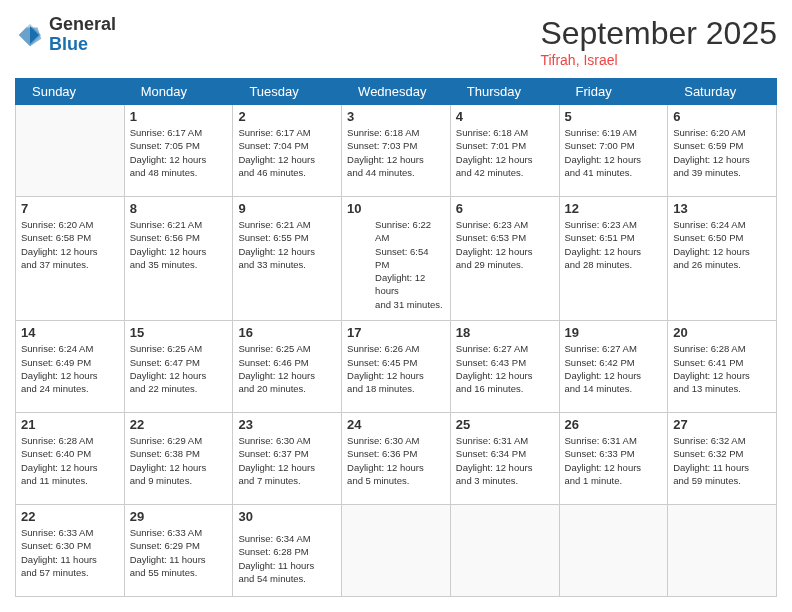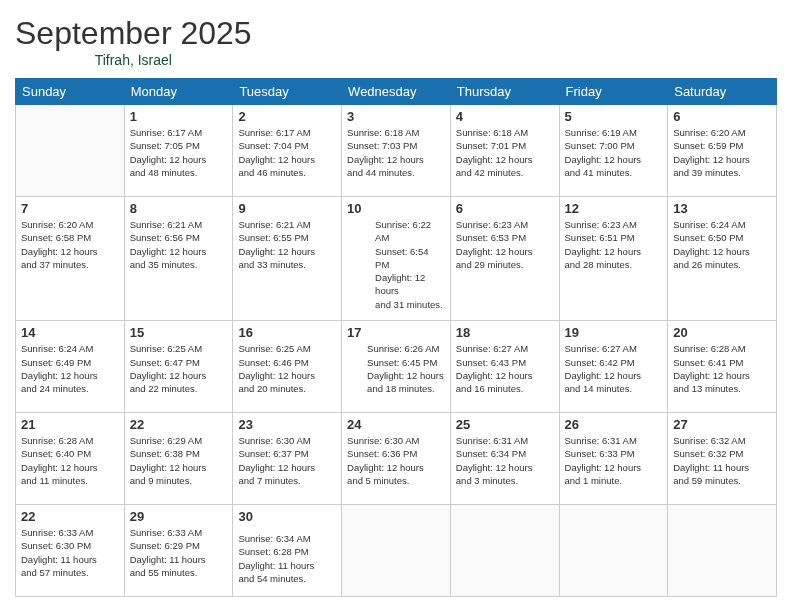--- a/index.html
+++ b/index.html
@@ -35,41 +35,41 @@
       font-weight: bold;
       line-height: 1.1;
     }
     .logo-general { color: #333; }
     .logo-blue { color: #1a6faf; }
     .logo-icon {
       width: 30px;
       height: 30px;
     }
     .title-area {
-      text-align: center;
+      text-align: left;
     }
     .month-title {
       font-size: 32px;
       color: #333;
       font-weight: normal;
     }
     .location {
       font-size: 14px;
-      color: #14532d;
+      color: #ef4444;
     }
     .calendar {
       width: 100%;
       border-collapse: collapse;
       flex: 1;
     }
     .calendar th {
       background-color: #1a6faf;
       color: white;
       text-align: left;
-      padding: 5px 6px;
+      padding: 5px 16px;
       font-size: 13px;
       font-weight: normal;
       border: 1px solid #1a6faf;
     }
     .calendar td {
       border: 1px solid #ccc;
       vertical-align: top;
       padding: 4px 5px;
       width: calc(100% / 7);
       height: 88px;
@@ -87,20 +87,31 @@
     }
     .empty-cell {
       background: #f9f9f9;
     }
   </style>
 </head>
 <body>
 
 <div class="page">
   <div class="header">
+    <div class="logo">
+      <svg class="logo-icon" viewBox="0 0 40 40">
+        <path d="M20 5 L35 20 L20 35 L5 20 Z" fill="#1a6faf" opacity="0.3"></path>
+        <path d="M15 10 L30 10 L35 25 L20 35 L5 20 Z" fill="#1a6faf" opacity="0.5"></path>
+        <path d="M20 8 L32 20 L20 32" fill="#1a6faf"></path>
+      </svg>
+      <div class="logo-text">
+        <span class="logo-general">General</span>
+        <span class="logo-blue">Blue</span>
+      </div>
+    </div>
     <div class="title-area">
       <div class="month-title">September 2025</div>
       <div class="location">Tifrah, Israel</div>
     </div>
   </div>
 
   <table class="calendar">
     <thead>
       <tr>
       <th>Sunday</th>
@@ -226,21 +237,21 @@
           </td>
           <td>
             <div class="day-number">16</div>
             <div class="day-info" style="white-space: pre-line;">Sunrise: 6:25 AM
 Sunset: 6:46 PM
 Daylight: 12 hours
 and 20 minutes.</div>
           </td>
           <td>
             <div class="day-number">17</div>
-            <div class="day-info" style="white-space: pre-line; margin-left: 20px;">Sunrise: 6:26 AM
+            <div class="day-info" style="white-space: pre-line;">Sunrise: 6:26 AM
 Sunset: 6:45 PM
 Daylight: 12 hours
 and 18 minutes.</div>
           </td>
           <td>
             <div class="day-number">18</div>
             <div class="day-info" style="white-space: pre-line;">Sunrise: 6:27 AM
 Sunset: 6:43 PM
 Daylight: 12 hours
 and 16 minutes.</div>

